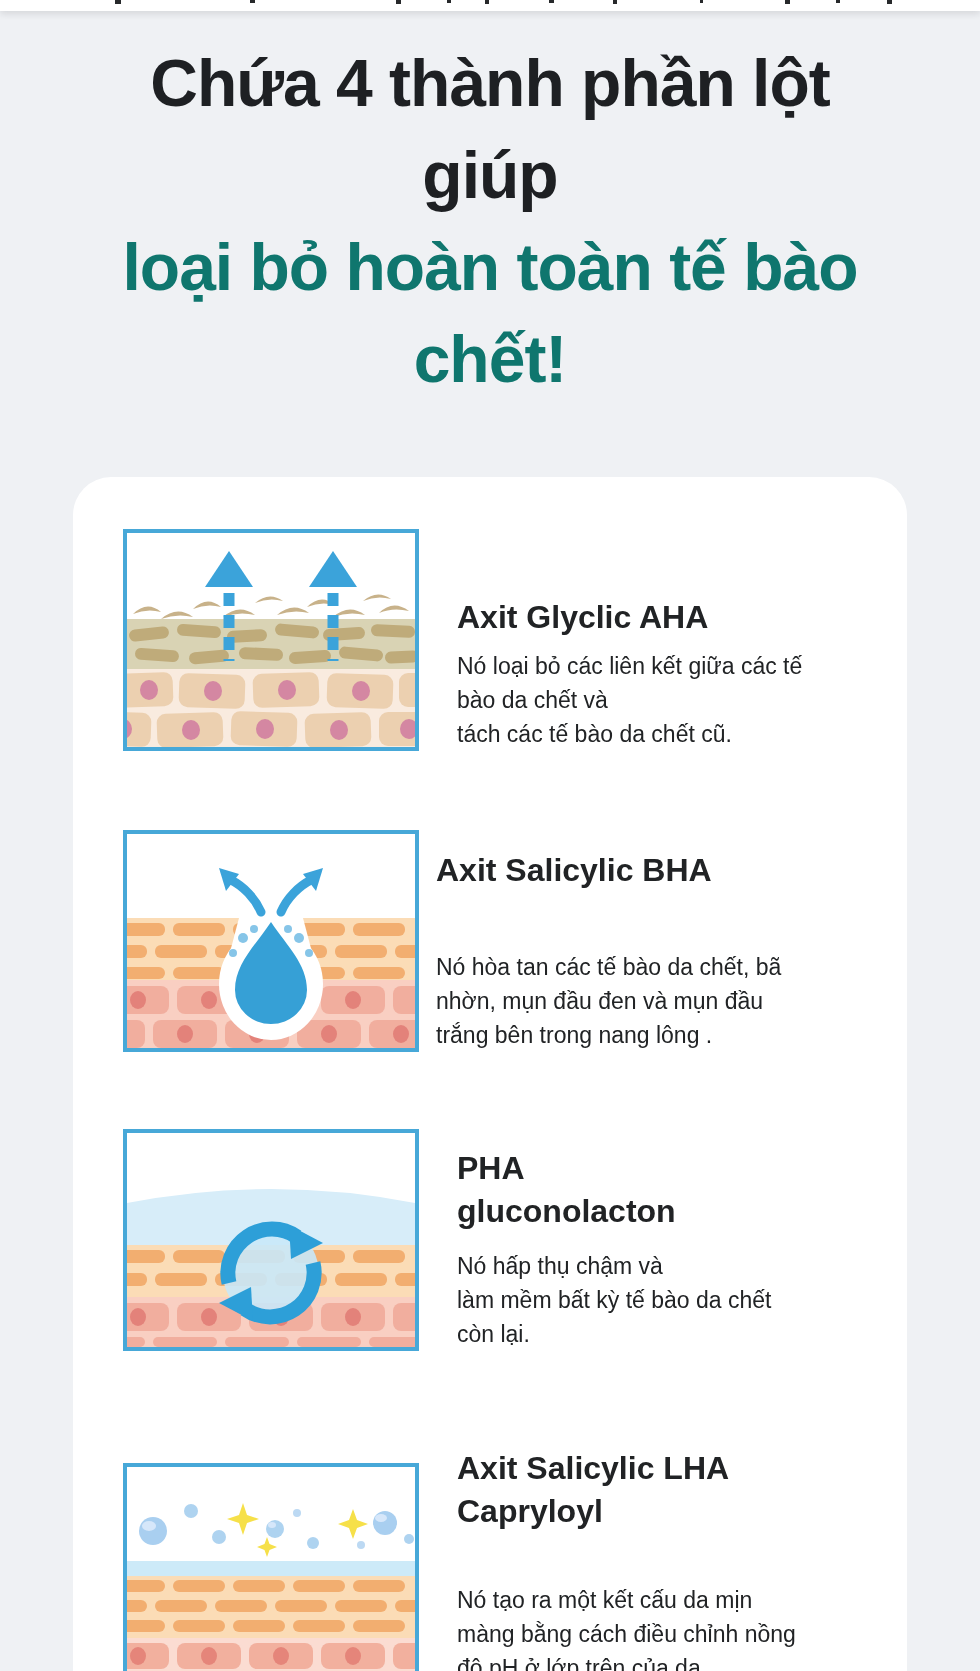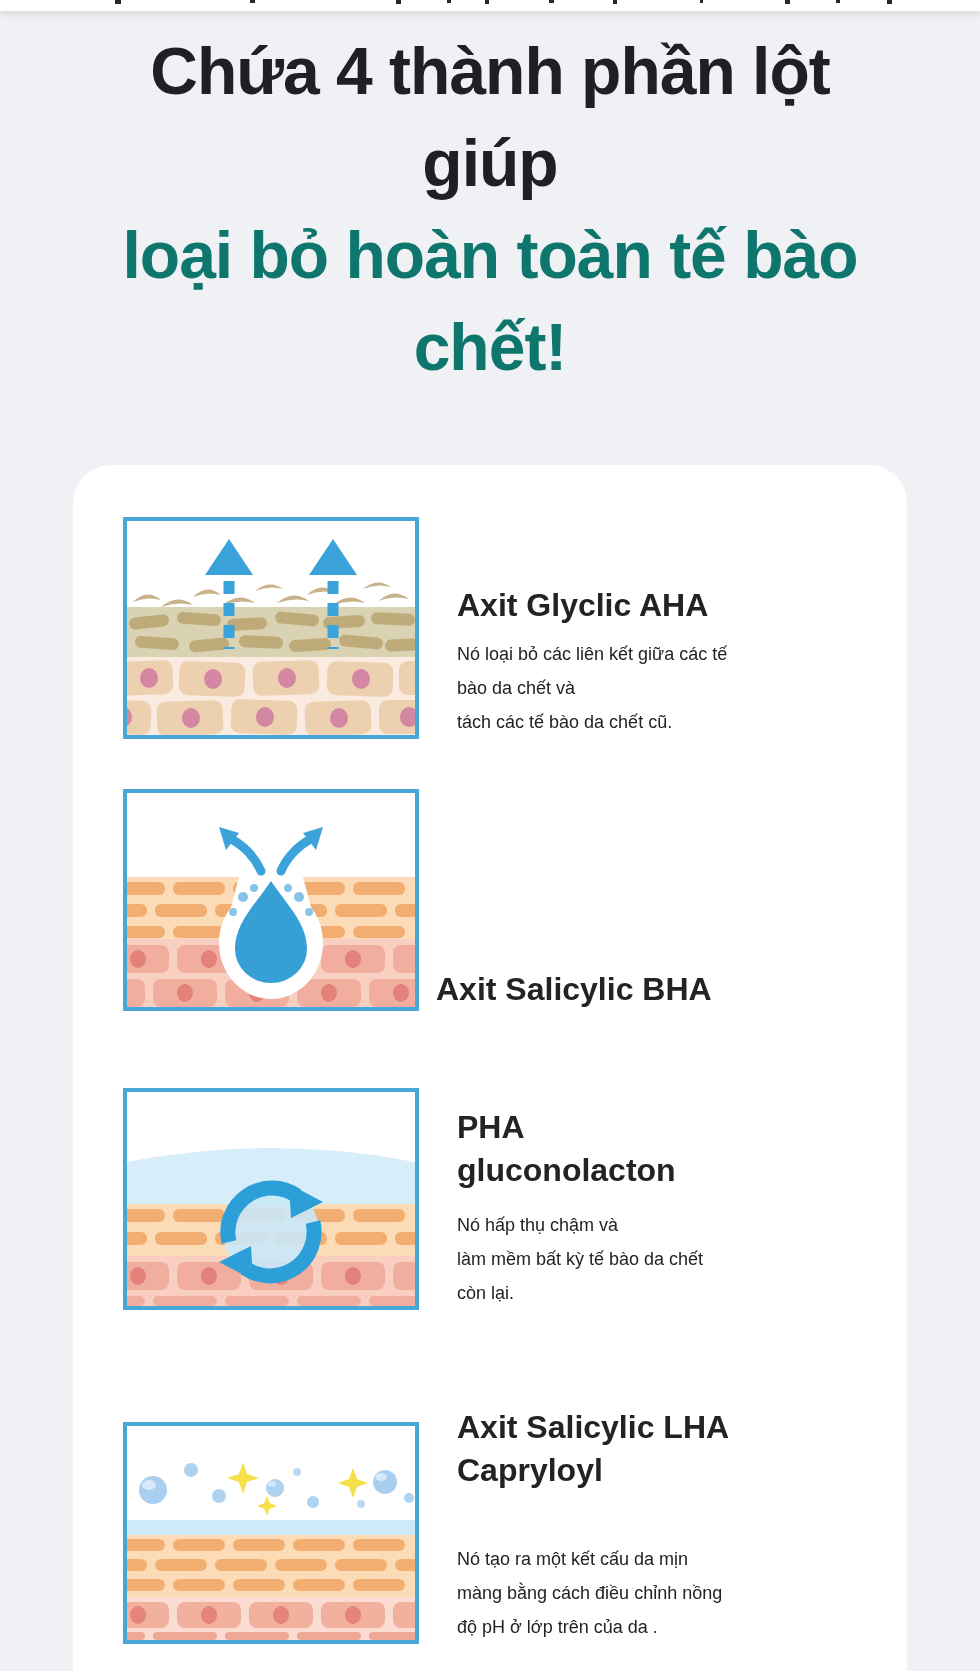--- a/index.html
+++ b/index.html
@@ -6,21 +6,21 @@
   body{
     width:980px;height:1671px;overflow:hidden;position:relative;
     background:#eff1f4;
     font-family:"Liberation Sans","DejaVu Sans",sans-serif;
   }
   
   .top-strip{position:relative;height:11px;background:#ffffff;
     box-shadow:0 3px 7px rgba(30,35,40,.12);z-index:2;}
   .top-strip i{position:absolute;top:0;background:#27292b;display:block;}
 
-  .headings{text-align:center;padding-top:14px;font-weight:bold;letter-spacing:-1px;}
+  .headings{text-align:center;padding-top:26px;font-weight:bold;letter-spacing:-1px;}
   .h-line{font-size:66px;line-height:92px;white-space:nowrap;}
   .h-black{color:#1e2023;}
   .h-blue{color:#0f766e;}
 
   .card{
     margin:72px 73px 0 73px;
     background:#ffffff;
     border-radius:38px 38px 0 0;
     padding:52px 40px 60px 50px;
     box-sizing:border-box;
@@ -34,21 +34,21 @@
     flex:none;width:296px;height:222px;box-sizing:border-box;
     border:4px solid #47a8d8;background:#fff;
   }
   .illu svg{display:block;}
   .txt{margin-left:38px;color:#212325;}
   .r1 .txt{padding-top:52px;}
   .r2 .txt{padding-top:48px;margin-left:17px;}
   .r3 .txt{padding-top:12px;}
   .r4 .txt{padding-top:33px;}
   .title{font-size:32px;font-weight:bold;line-height:43px;white-space:nowrap;}
-  .body{font-size:18px;line-height:34px;}
+  .body{font-size:23px;line-height:34px;}
   .body div{white-space:nowrap;}
   .r1 .body{margin-top:10px;}
   .r2 .body{margin-top:58px;}
   .r3 .body{margin-top:16px;}
   .r4 .body{margin-top:50px;}
 </style>
 </head>
 <body>
 
 <div class="top-strip">
@@ -221,20 +221,25 @@
           <path d="M154 78 C160 64 172 52 184 46"></path>
         </g>
         <g fill="#3ba3da">
           <polygon points="92,34 112,40 99,57"></polygon>
           <polygon points="196,34 176,40 189,57"></polygon>
         </g>
       </svg>
     </div>
     <div class="txt">
       <div class="title">Axit Salicylic BHA</div>
+      <div class="body">
+        <div>Nó hòa tan các tế bào da chết, bã</div>
+        <div>nhờn, mụn đầu đen và mụn đầu</div>
+        <div>trắng bên trong nang lông .</div>
+      </div>
     </div>
   </div>
 
   <div class="row r3">
     <div class="illu">
       <svg width="288" height="214" viewBox="0 0 288 214">
         <rect width="288" height="214" fill="#ffffff"></rect>
 
         <path d="M0 70 Q144 42 288 70 L288 112 L0 112 Z" fill="#d7edf9"></path>
 

